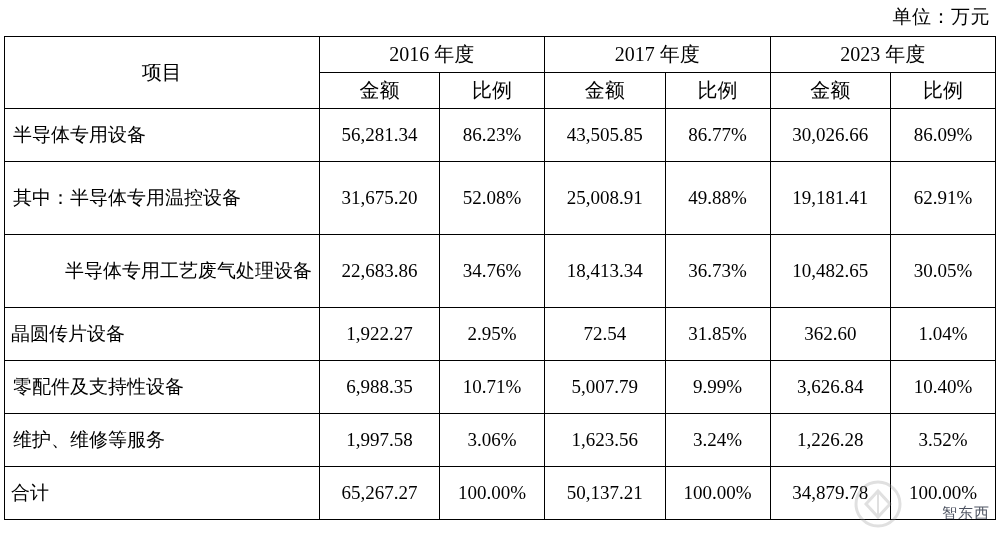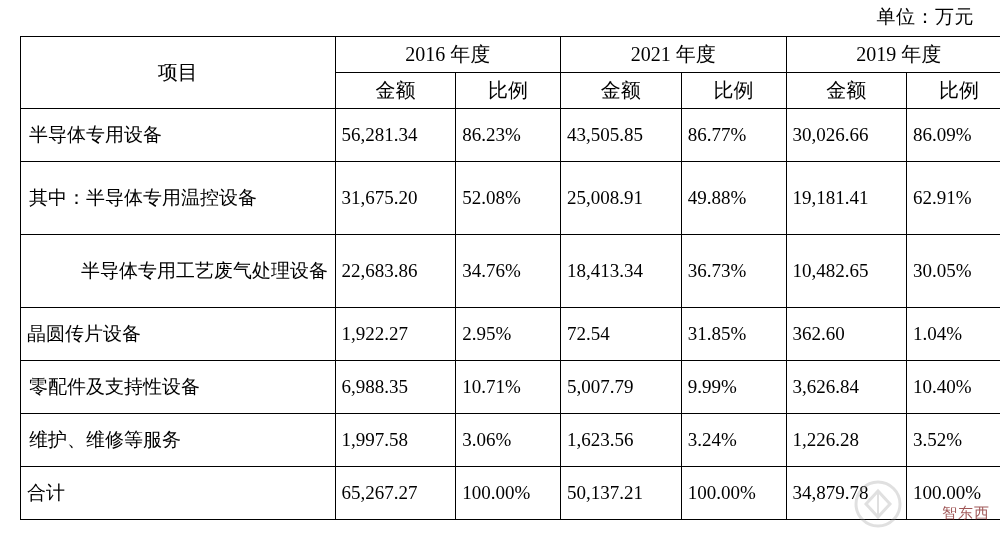--- a/index.html
+++ b/index.html
@@ -13,21 +13,21 @@
     font-family: "Liberation Serif", "DejaVu Serif", serif;
     color: #000000;
     position: relative;
     overflow: hidden;
   }
   .page {
     position: relative;
     width: 1000px;
     height: 535px;
     box-sizing: border-box;
-    padding: 0 20px;
+    padding: 0 4px;
   }
   .unit-line {
     text-align: right;
     font-size: 19px;
     padding-right: 6px;
     padding-top: 4px;
     padding-bottom: 6px;
     letter-spacing: 0.5px;
   }
   table.fin {
@@ -63,21 +63,21 @@
     padding-left: 8px;
   }
   .item-cell.indent2 {
     padding-left: 60px;
     text-indent: 0;
   }
   .item-cell.indent3 {
     text-align: left;
   }
   .num {
-    text-align: left;
+    text-align: center;
     padding-right: 10px;
     font-variant-numeric: tabular-nums;
   }
   .bold td, td.bold {
     font-weight: bold;
   }
   .row-h-tall td {
     height: 64px;
   }
   .row-h-norm td {
@@ -90,21 +90,21 @@
     width: 150px;
     height: 54px;
     opacity: 0.30;
     pointer-events: none;
   }
   .wm-text {
     position: absolute;
     right: 10px;
     bottom: 12px;
     font-size: 15px;
-    color: #7f1d1d;
+    color: #0f172a;
     letter-spacing: 1px;
     opacity: 0.75;
   }
 </style>
 </head>
 <body>
 
 <div class="page">
 
   <div class="unit-line">单位：万元</div>
@@ -116,22 +116,22 @@
         <col class="col-pct">
       <col class="col-num">
         <col class="col-pct">
       <col class="col-num">
         <col class="col-pct">
     </colgroup>
     <thead>
       <tr>
         <th rowspan="2" class="hdr-year">项目</th>
         <th colspan="2" class="hdr-year">2016 年度</th>
-        <th colspan="2" class="hdr-year">2021 年度</th>
-        <th colspan="2" class="hdr-year">2019 年度</th>
+        <th colspan="2" class="hdr-year">2017 年度</th>
+        <th colspan="2" class="hdr-year">2023 年度</th>
       </tr>
       <tr>
         <th class="hdr-sub">金额</th>
         <th class="hdr-sub">比例</th>
         <th class="hdr-sub">金额</th>
         <th class="hdr-sub">比例</th>
         <th class="hdr-sub">金额</th>
         <th class="hdr-sub">比例</th>
       </tr>
     </thead>

